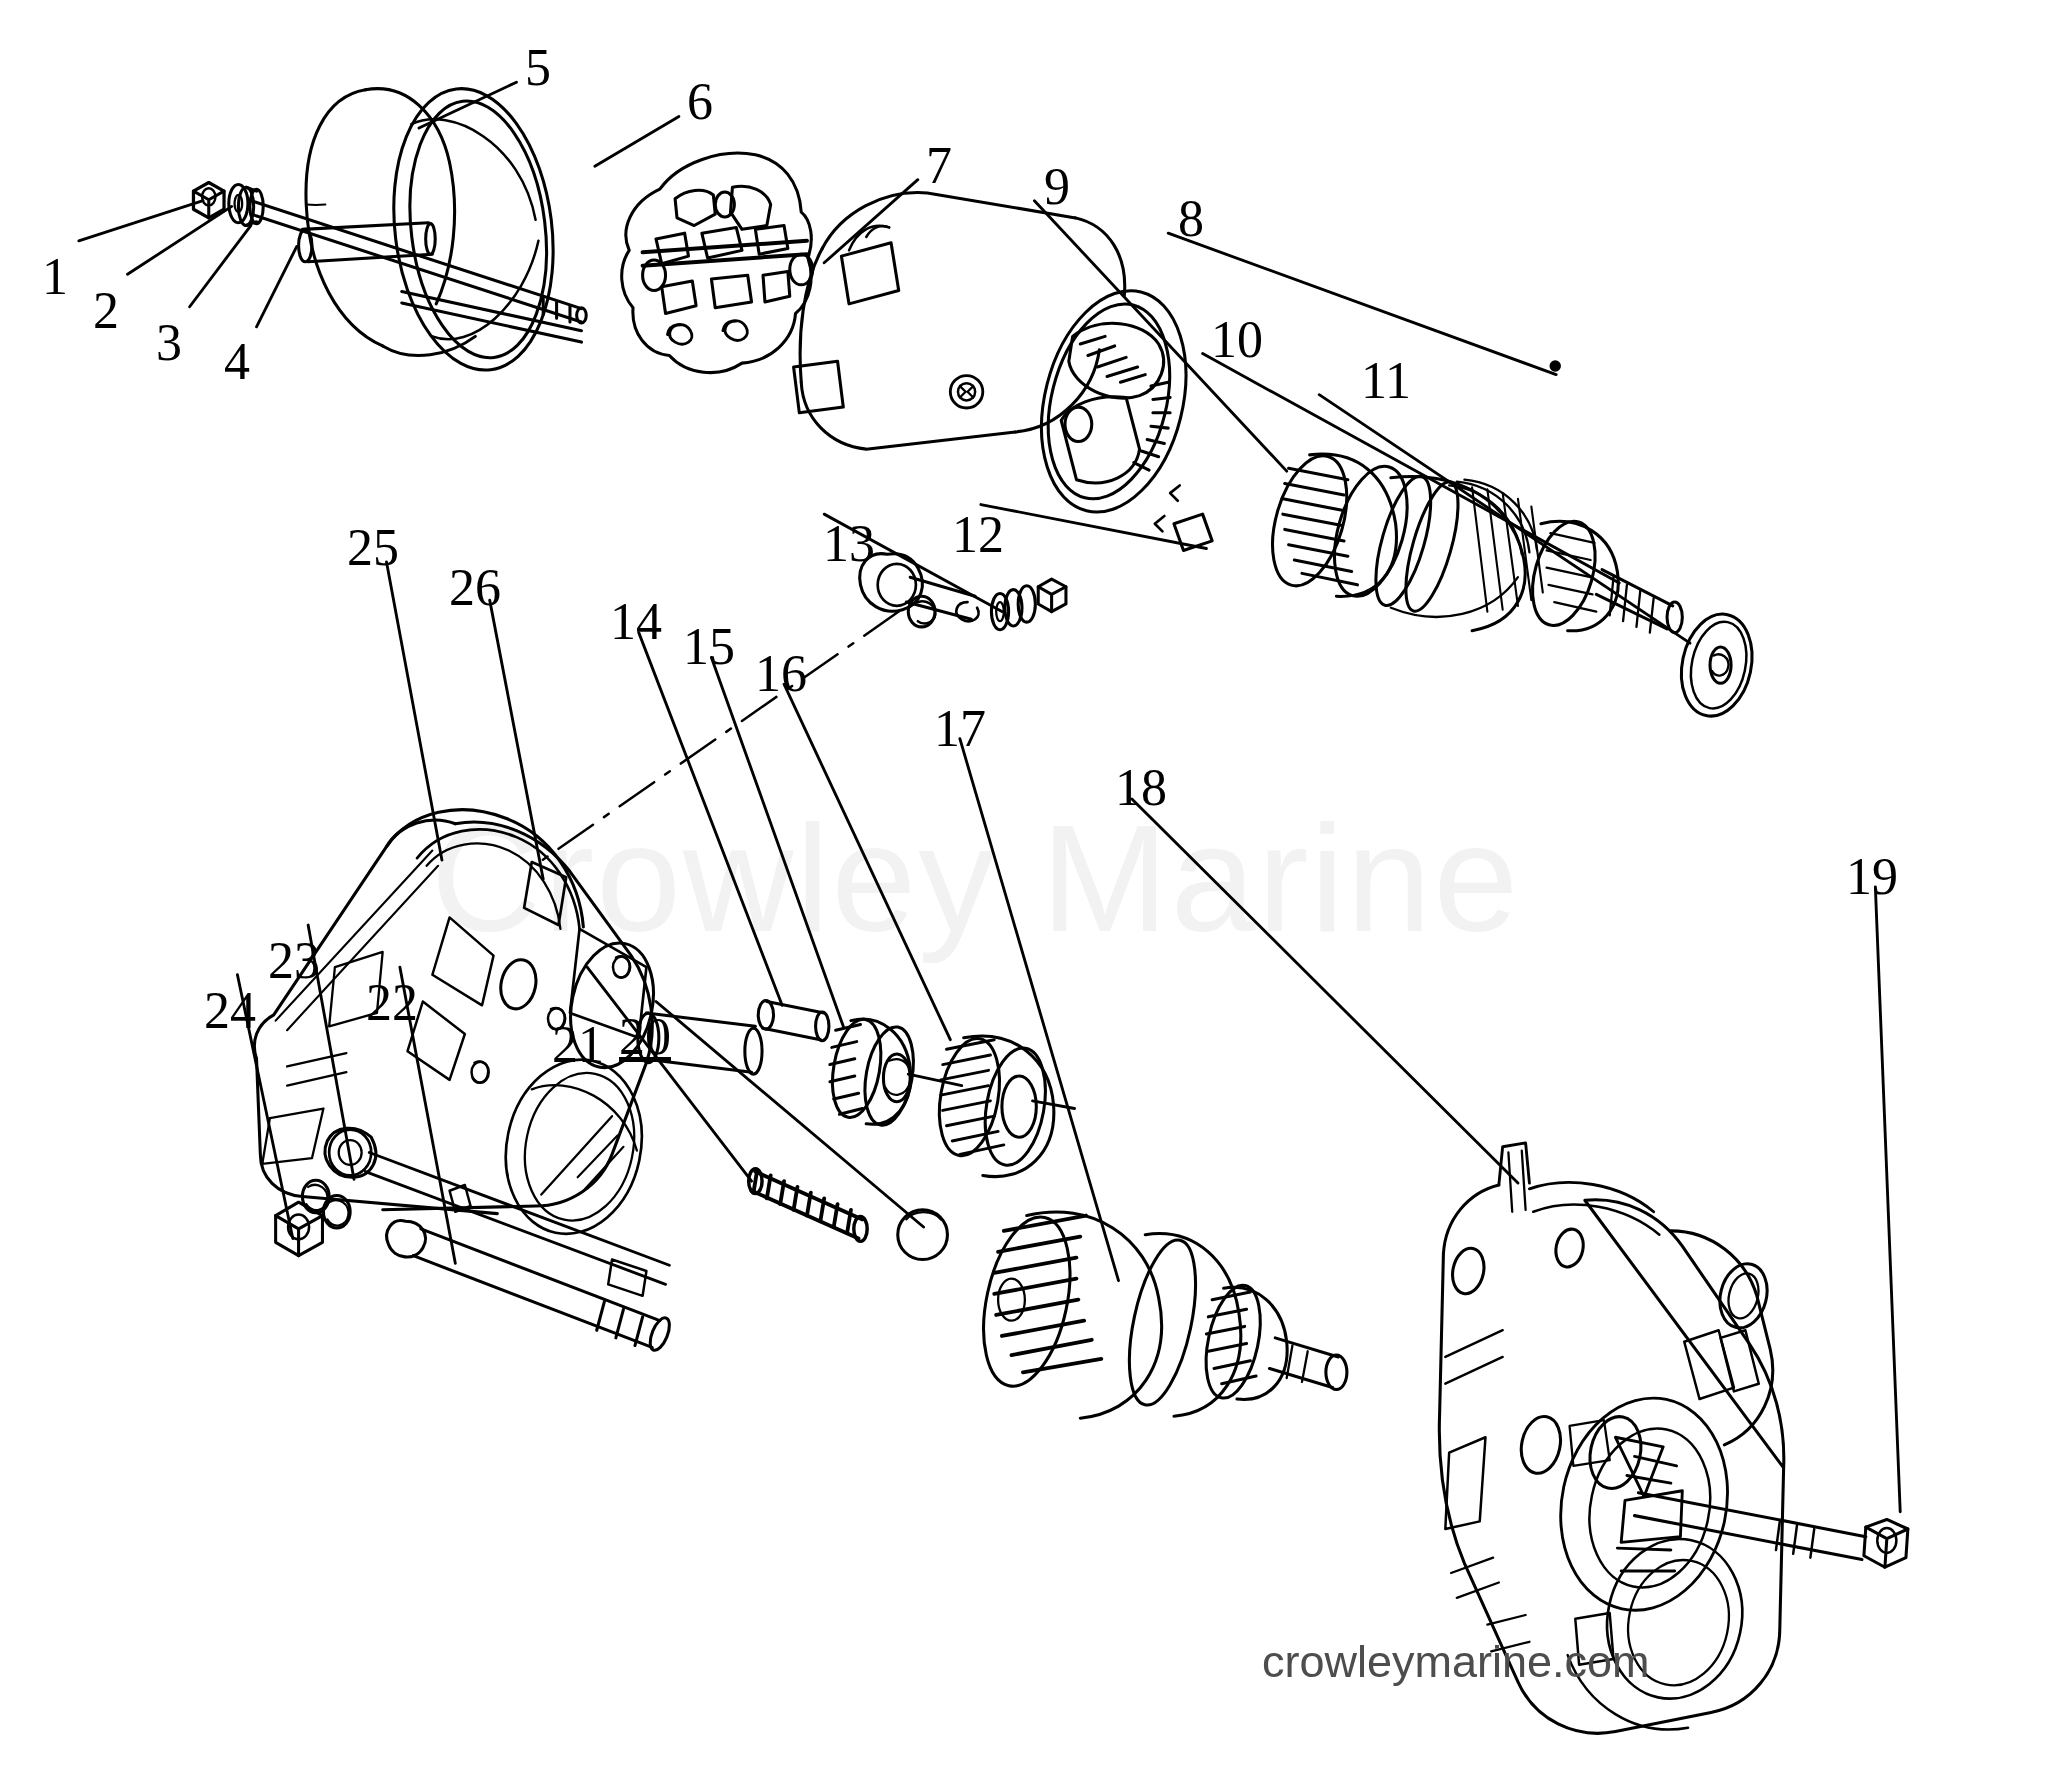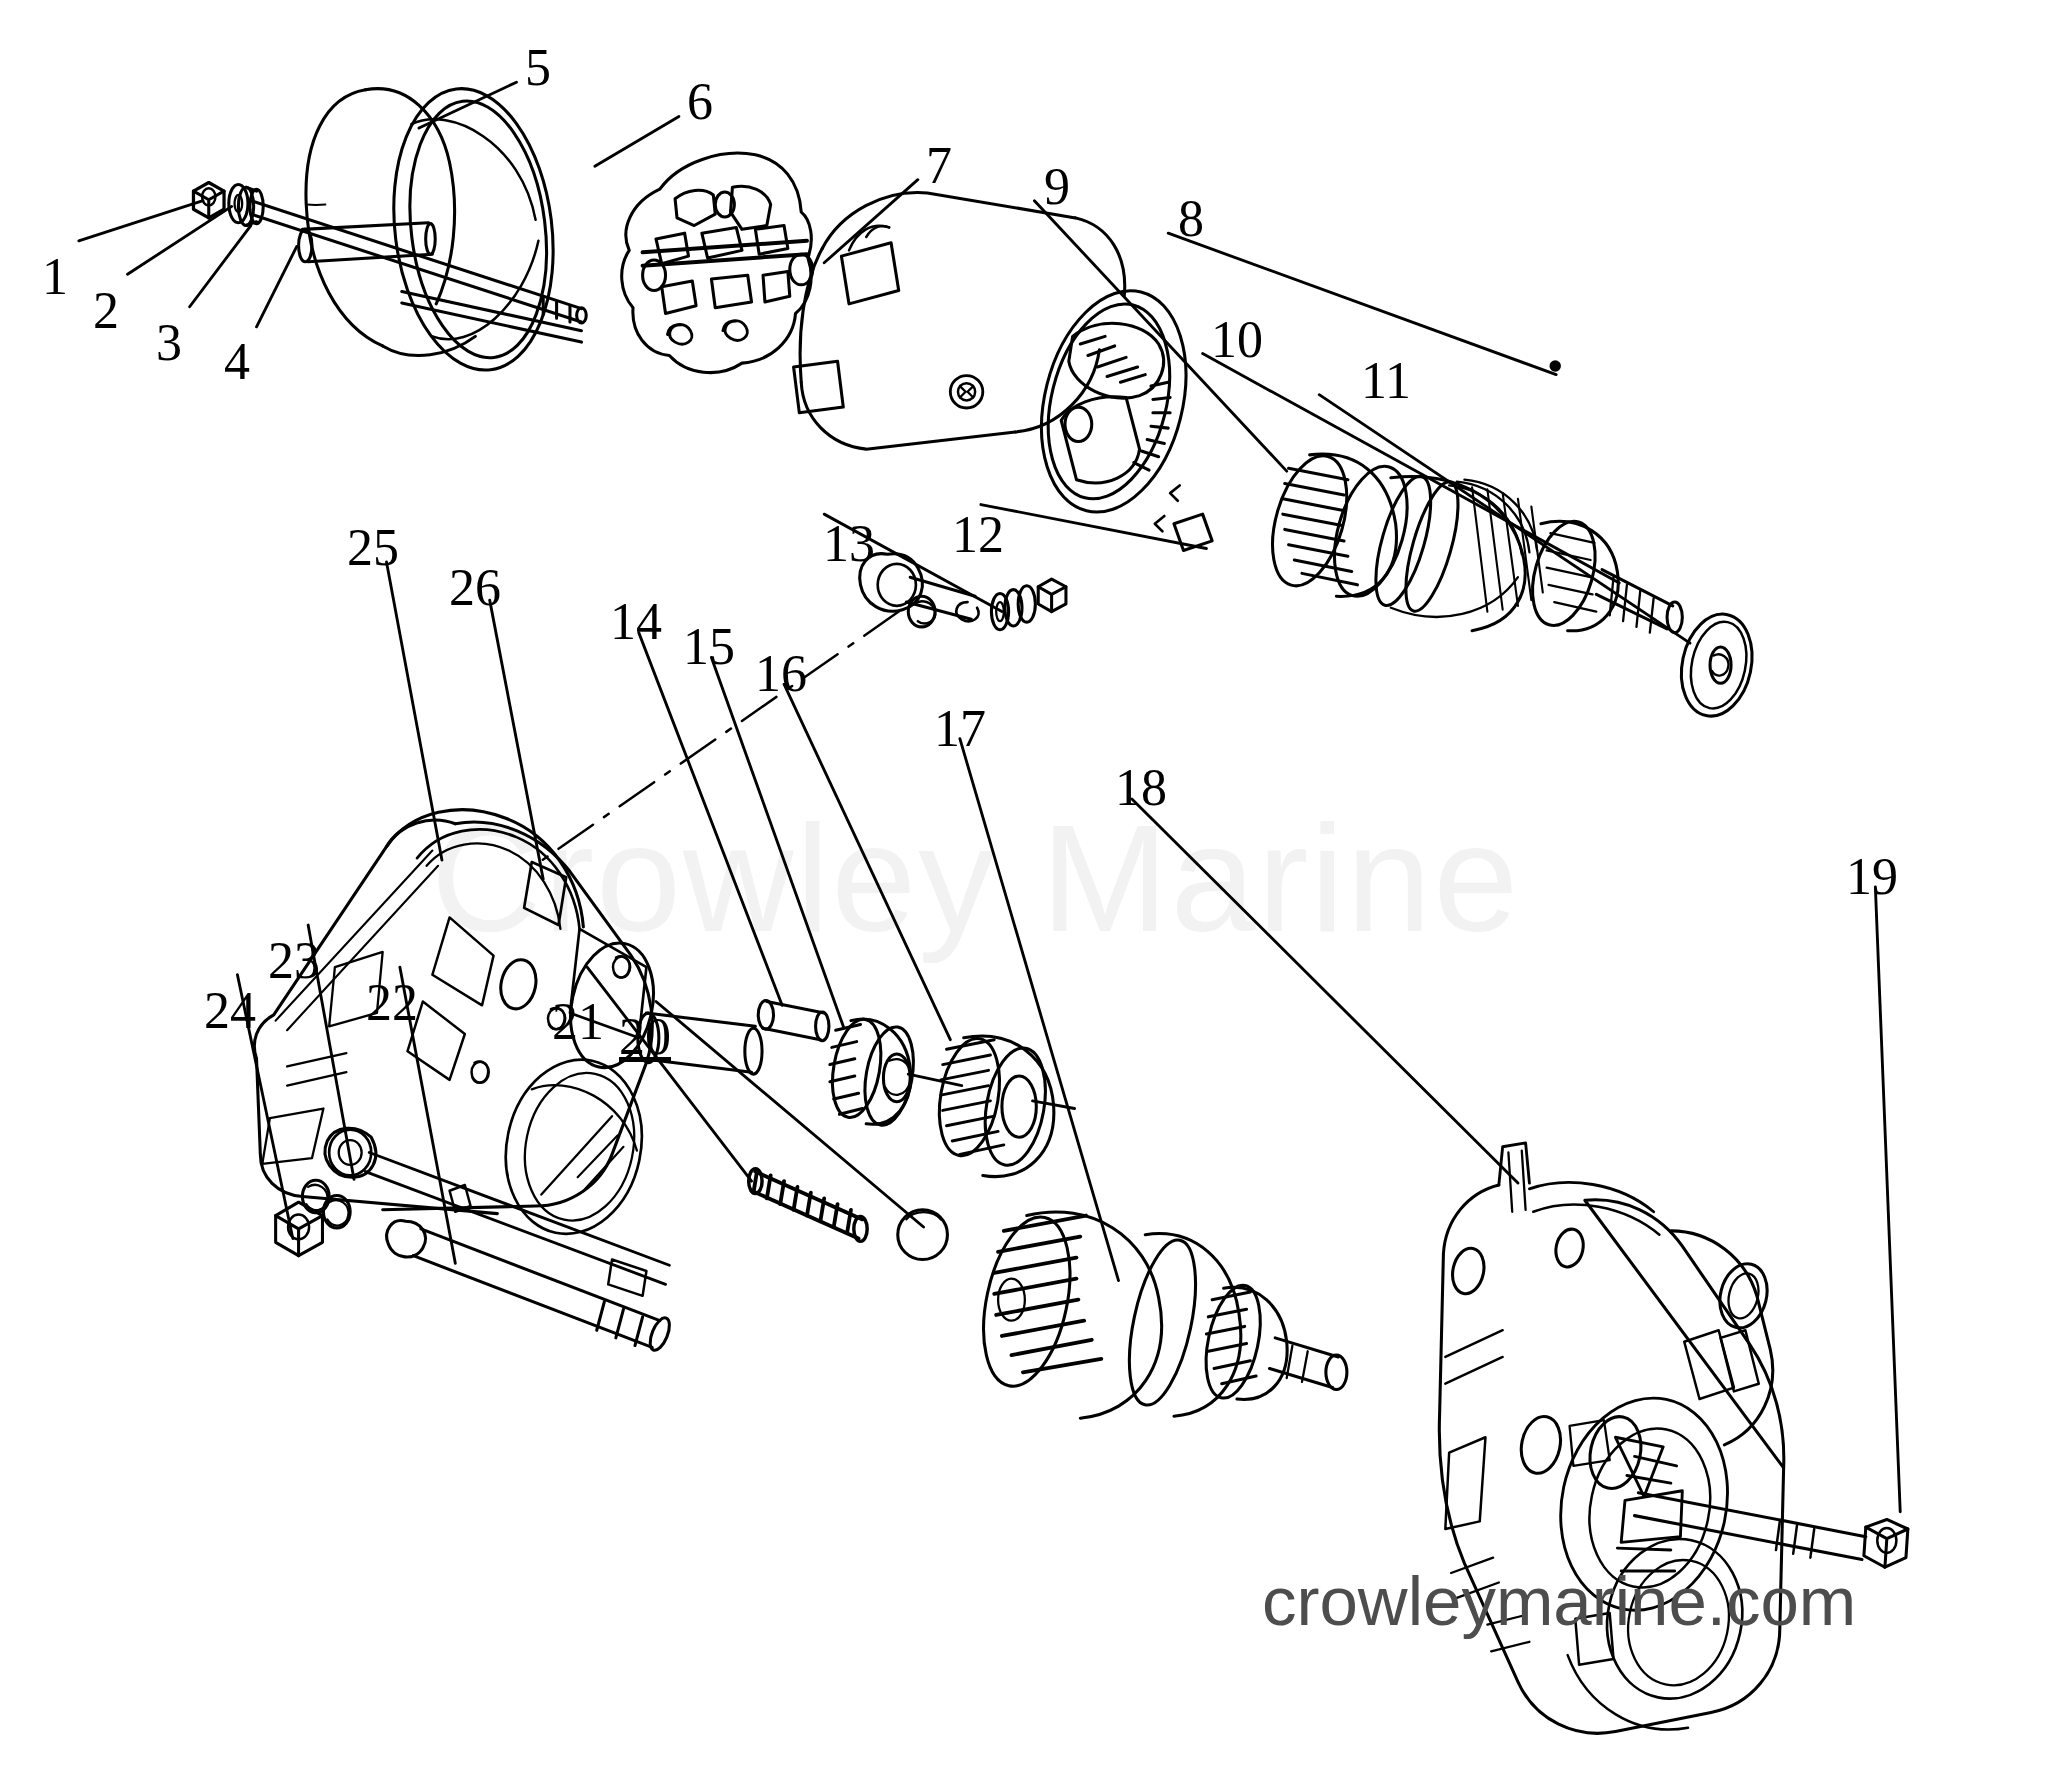--- a/index.html
+++ b/index.html
@@ -42,23 +42,23 @@
     font-weight: 400;
     color: #f2f2f2;
     letter-spacing: 1.9px;
     line-height: 1;
     pointer-events: none;
     user-select: none;
   }
   #watermark-footer {
     position: absolute;
     left: 1262px;
-    top: 1567px;
+    top: 1639px;
     font-family: "Liberation Sans", "DejaVu Sans", sans-serif;
-    font-size: 69px;
+    font-size: 45px;
     color: #4d4d4d;
     line-height: 1;
     user-select: none;
   }
 </style>
 </head>
 <body>
 
 <div id="page">
 
@@ -507,21 +507,21 @@
   <div class="callout" style="left:1329px; top:355px;margin-left:32px;">11</div>
   <div class="callout" style="left:952px;  top:509px;">12</div>
   <div class="callout" style="left:795px;  top:518px;margin-left:28px;">13</div>
   <div class="callout" style="left:610px;  top:596px;">14</div>
   <div class="callout" style="left:683px;  top:621px;">15</div>
   <div class="callout" style="left:755px;  top:648px;">16</div>
   <div class="callout" style="left:934px;  top:703px;text-align:center;">17</div>
   <div class="callout" style="left:1115px; top:762px;">18</div>
   <div class="callout" style="left:1846px; top:851px;">19</div>
   <div class="callout" style="left:619px;  top:1011px;text-decoration:underline;">20</div>
-  <div class="callout" style="left:552px;  top:996px;">21</div>
+  <div class="callout" style="left:552px;  top:1019px;">21</div>
   <div class="callout" style="left:366px;  top:977px;">22</div>
   <div class="callout" style="left:268px;  top:935px;">23</div>
   <div class="callout" style="left:204px;  top:985px;">24</div>
   <div class="callout" style="left:347px;  top:522px;">25</div>
   <div class="callout" style="left:449px;  top:562px;">26</div>
 
   <div id="watermark-footer">crowleymarine.com</div>
 
 </div>
 

